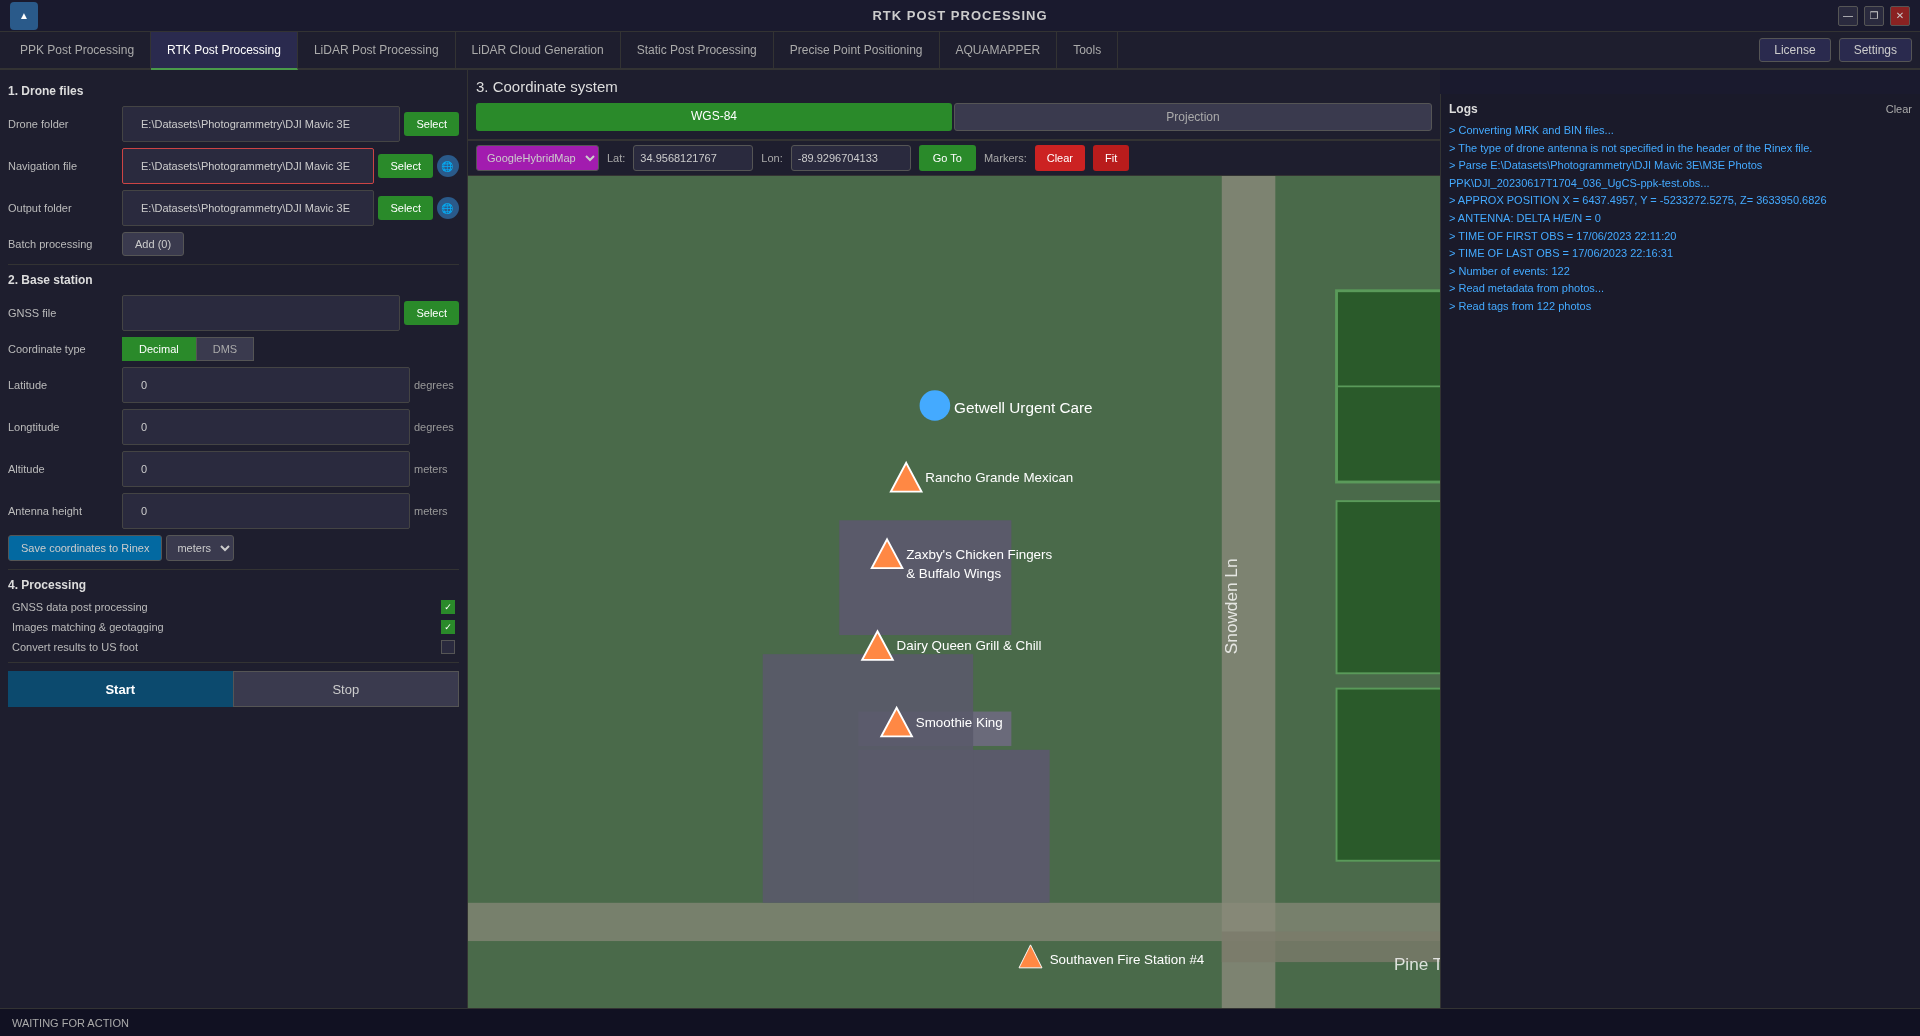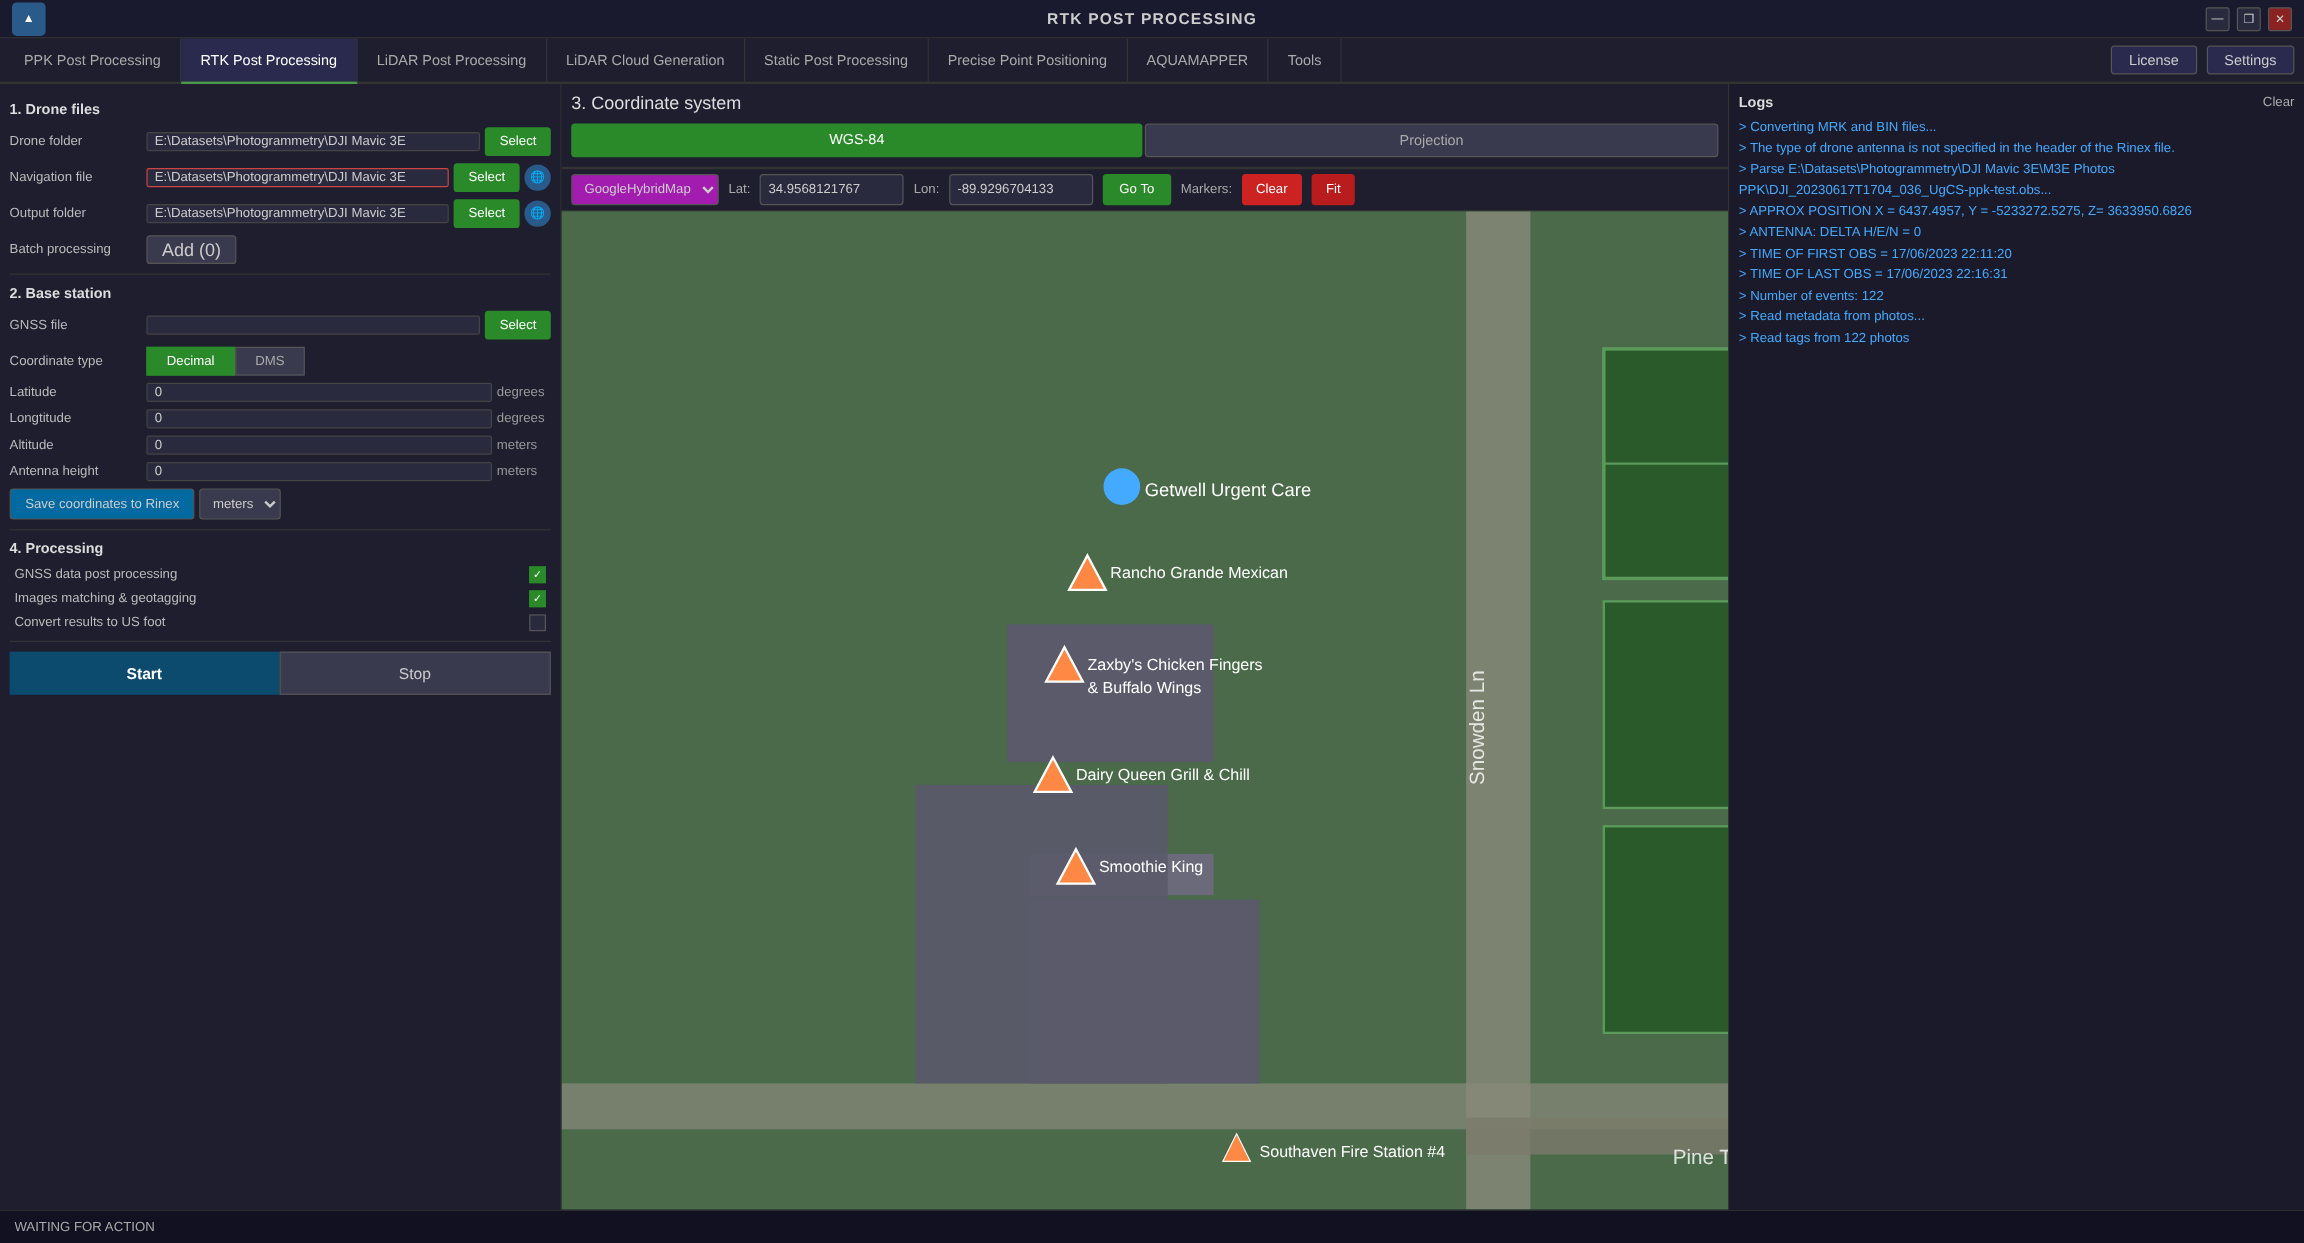--- a/index.html
+++ b/index.html
@@ -24,24 +24,24 @@
     
     
     #left-panel { width: 468px; background: #1e1e2e; border-right: 1px solid #333; padding: 8px; overflow-y: auto; flex-shrink: 0; }
     
     
     .section-header { color: #ddd; font-weight: 600; font-size: 12px; margin: 6px 0 8px 0; }
     
     
     .form-row { display: flex; align-items: center; margin-bottom: 6px; gap: 4px; }
     .form-label { width: 110px; color: #bbb; font-size: 11px; flex-shrink: 0; }
-    .form-input { flex: 1; background: #2a2a3e; border: 1px solid #444; color: #ccc; padding: 3px 6px; font-size: 11px; border-radius: 2px; height: 16px; }
+    .form-input { flex: 1; background: #2a2a3e; border: 1px solid #444; color: #ccc; padding: 3px 18px; font-size: 11px; border-radius: 2px; height: 36px; }
     .form-input.error { border-color: #cc4444; }
     .btn-green { background: #2a8a2a; border: none; color: white; padding: 3px 12px; border-radius: 3px; cursor: pointer; font-size: 11px; height: 24px; white-space: nowrap; }
-    .btn-gray { background: #3a3a4e; border: 1px solid #555; color: #ccc; padding: 3px 12px; border-radius: 3px; cursor: pointer; font-size: 15px; height: 24px; }
+    .btn-gray { background: #3a3a4e; border: 1px solid #555; color: #ccc; padding: 3px 12px; border-radius: 3px; cursor: pointer; font-size: 11px; height: 24px; }
     .globe-icon { width: 22px; height: 22px; background: #2a5a8a; border-radius: 50%; display: flex; align-items: center; justify-content: center; color: #7cf; font-size: 10px; cursor: pointer; flex-shrink: 0; }
     .form-unit { color: #999; font-size: 11px; width: 45px; flex-shrink: 0; }
     
     
     .coord-type-group { display: flex; gap: 0; }
     .coord-btn { padding: 3px 16px; border: 1px solid #555; cursor: pointer; font-size: 11px; height: 24px; }
     .coord-btn.active { background: #2a8a2a; color: white; border-color: #2a8a2a; }
     .coord-btn.inactive { background: #3a3a4e; color: #aaa; border-color: #555; }
     
     
@@ -69,21 +69,21 @@
     .map-label { color: #aaa; font-size: 11px; }
     .map-input { background: #2a2a3e; border: 1px solid #555; color: #ccc; padding: 3px 6px; font-size: 11px; height: 26px; width: 120px; border-radius: 3px; }
     .btn-goto { background: #2a8a2a; border: none; color: white; padding: 3px 14px; border-radius: 3px; cursor: pointer; font-size: 11px; height: 26px; }
     .btn-clear-red { background: #cc2222; border: none; color: white; padding: 3px 12px; border-radius: 3px; cursor: pointer; font-size: 11px; height: 26px; }
     .btn-fit { background: #b91c1c; border: none; color: white; padding: 3px 12px; border-radius: 3px; cursor: pointer; font-size: 11px; height: 26px; }
     
     
     #map-area { flex: 1; background: #3a5a3a; position: relative; overflow: hidden; }
     
     
-    #logs-panel { width: 480px; background: #1a1a2a; border-left: 1px solid #333; padding: 8px; font-size: 11px; overflow-y: auto; flex-shrink: 0; }
+    #logs-panel { width: 480px; background: #1a1a2a; border-left: 1px solid #333; padding: 8px; font-size: 11px; overflow-y: auto; flex-shrink: 0; margin-top: 24px; }
     #logs-header { display: flex; justify-content: space-between; align-items: center; margin-bottom: 6px; }
     #logs-header .logs-title { color: #ddd; font-size: 12px; font-weight: 600; }
     #logs-header .clear-btn { background: transparent; border: none; color: #aaa; cursor: pointer; font-size: 11px; }
     .log-line { color: #4af; font-size: 11px; line-height: 1.6; }
     
     
     #status-bar { height: 28px; background: #111122; border-top: 1px solid #333; display: flex; align-items: center; padding: 0 12px; }
     #status-text { color: #aaa; font-size: 11px; }
     
     

